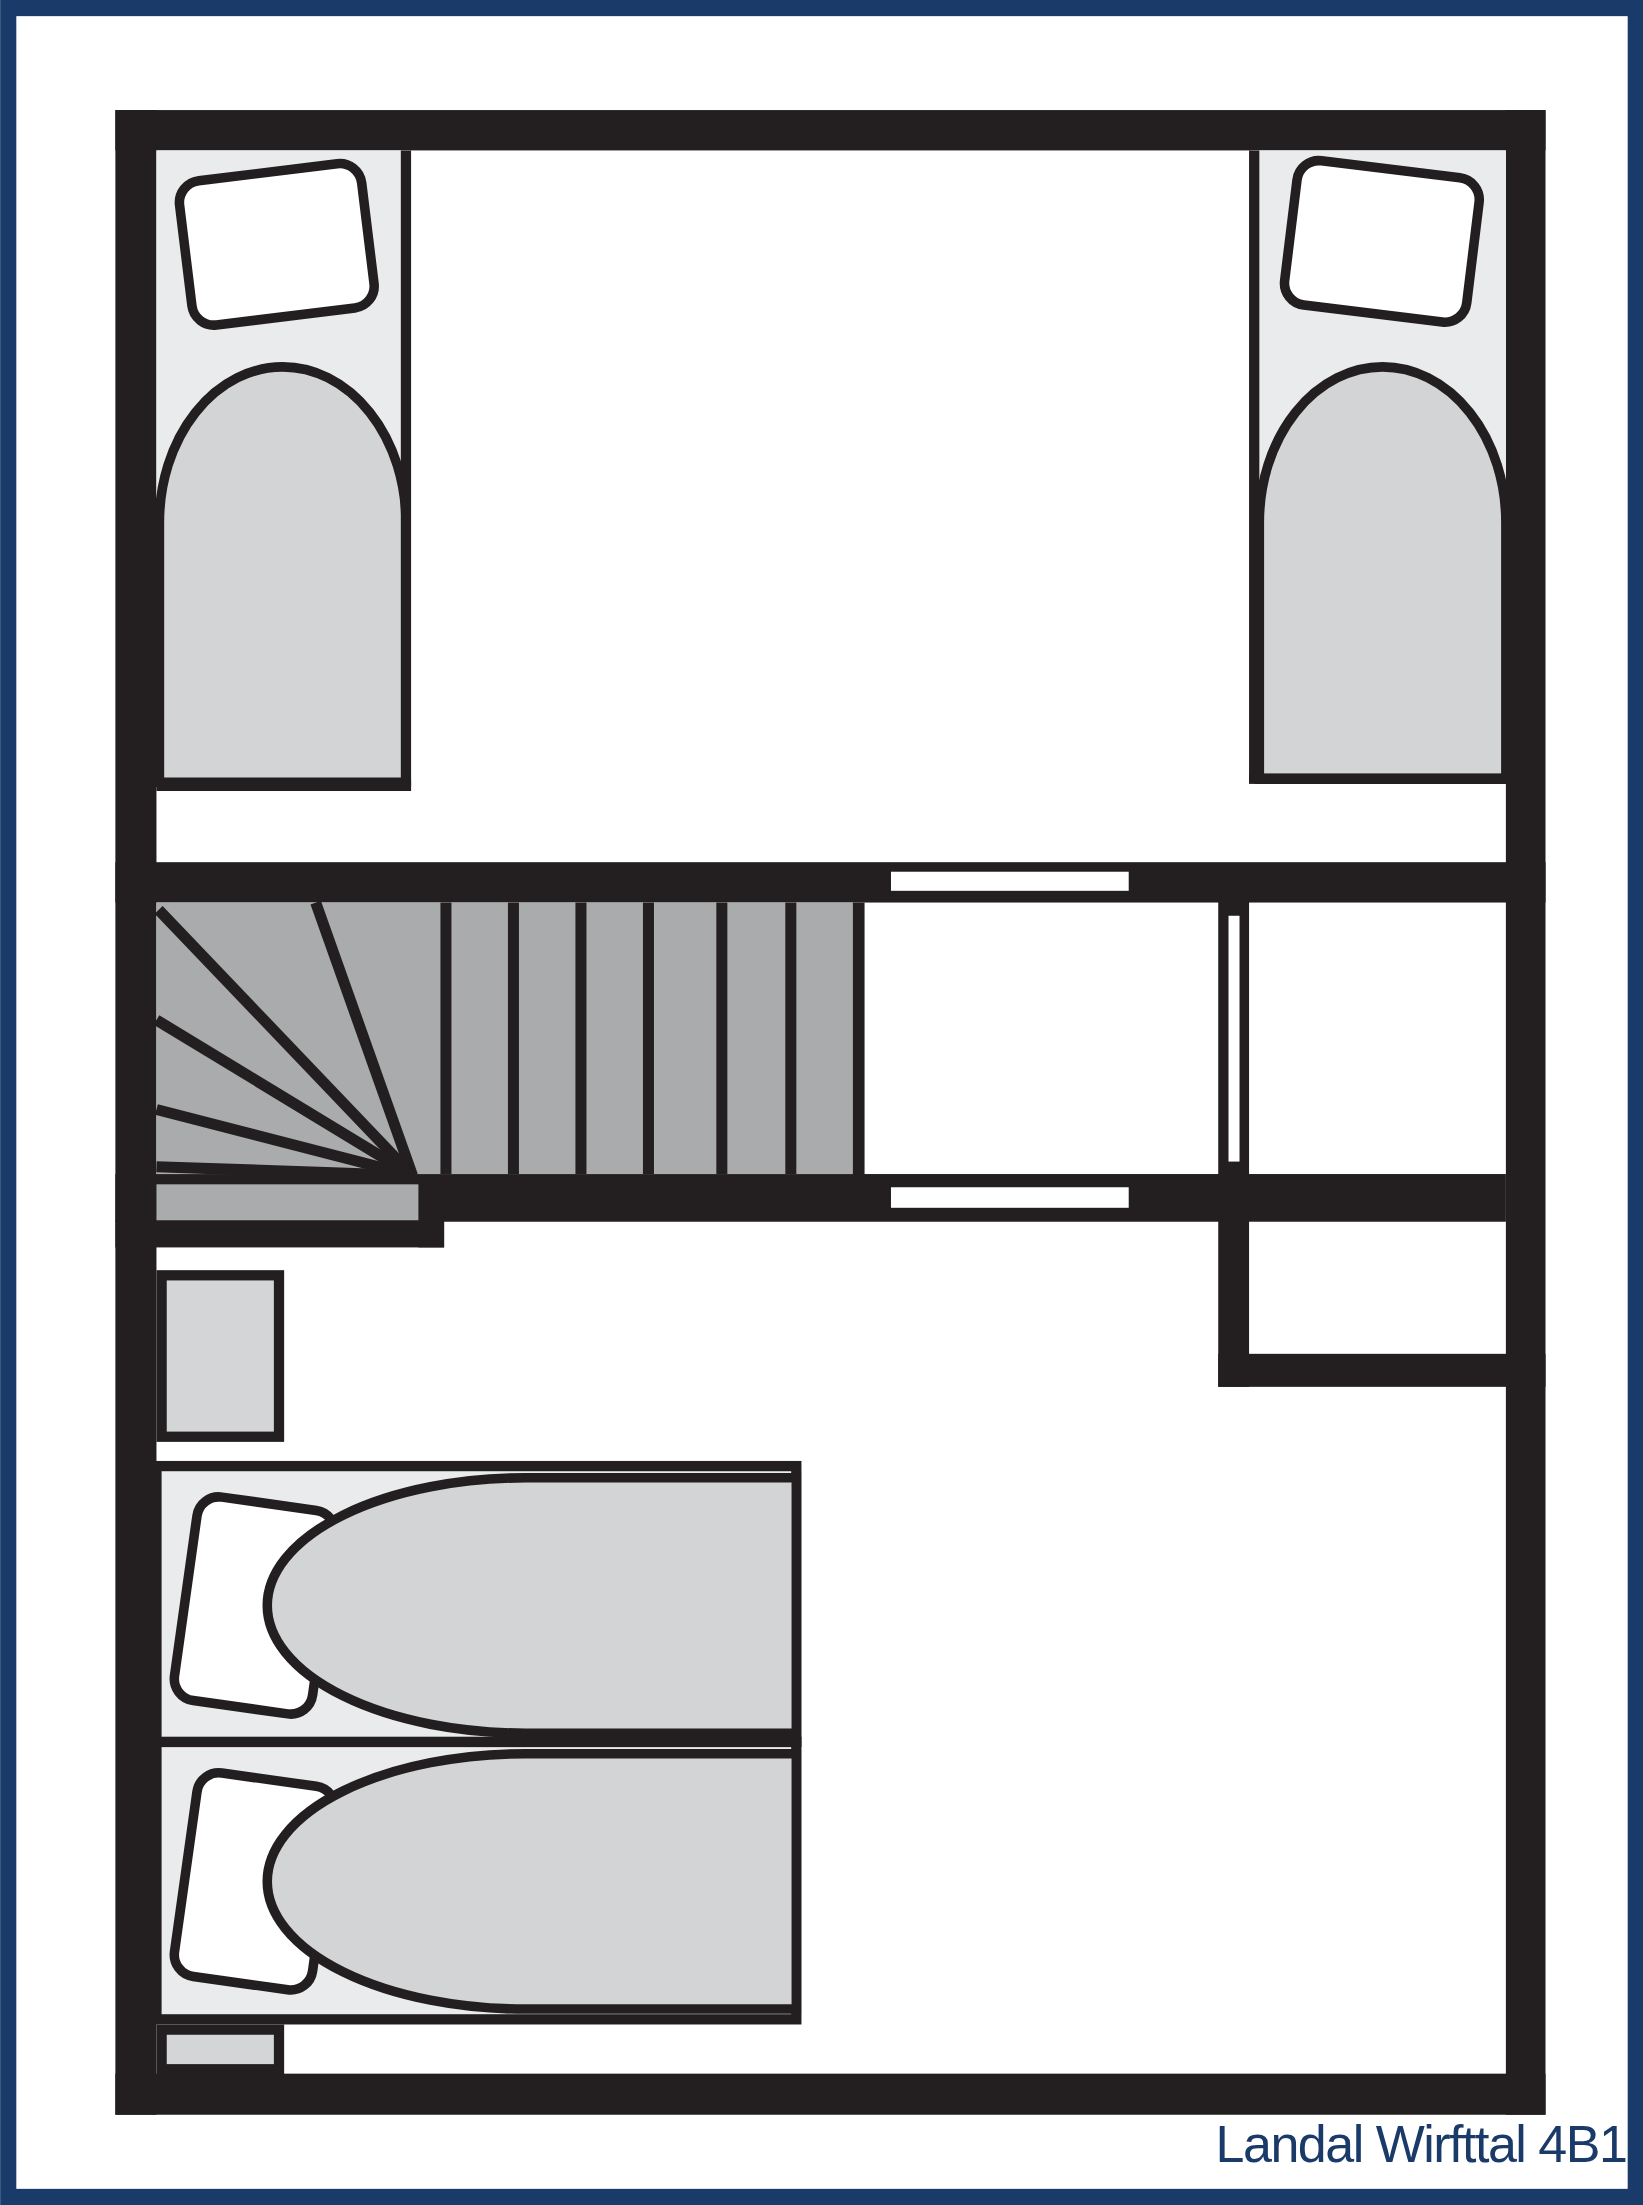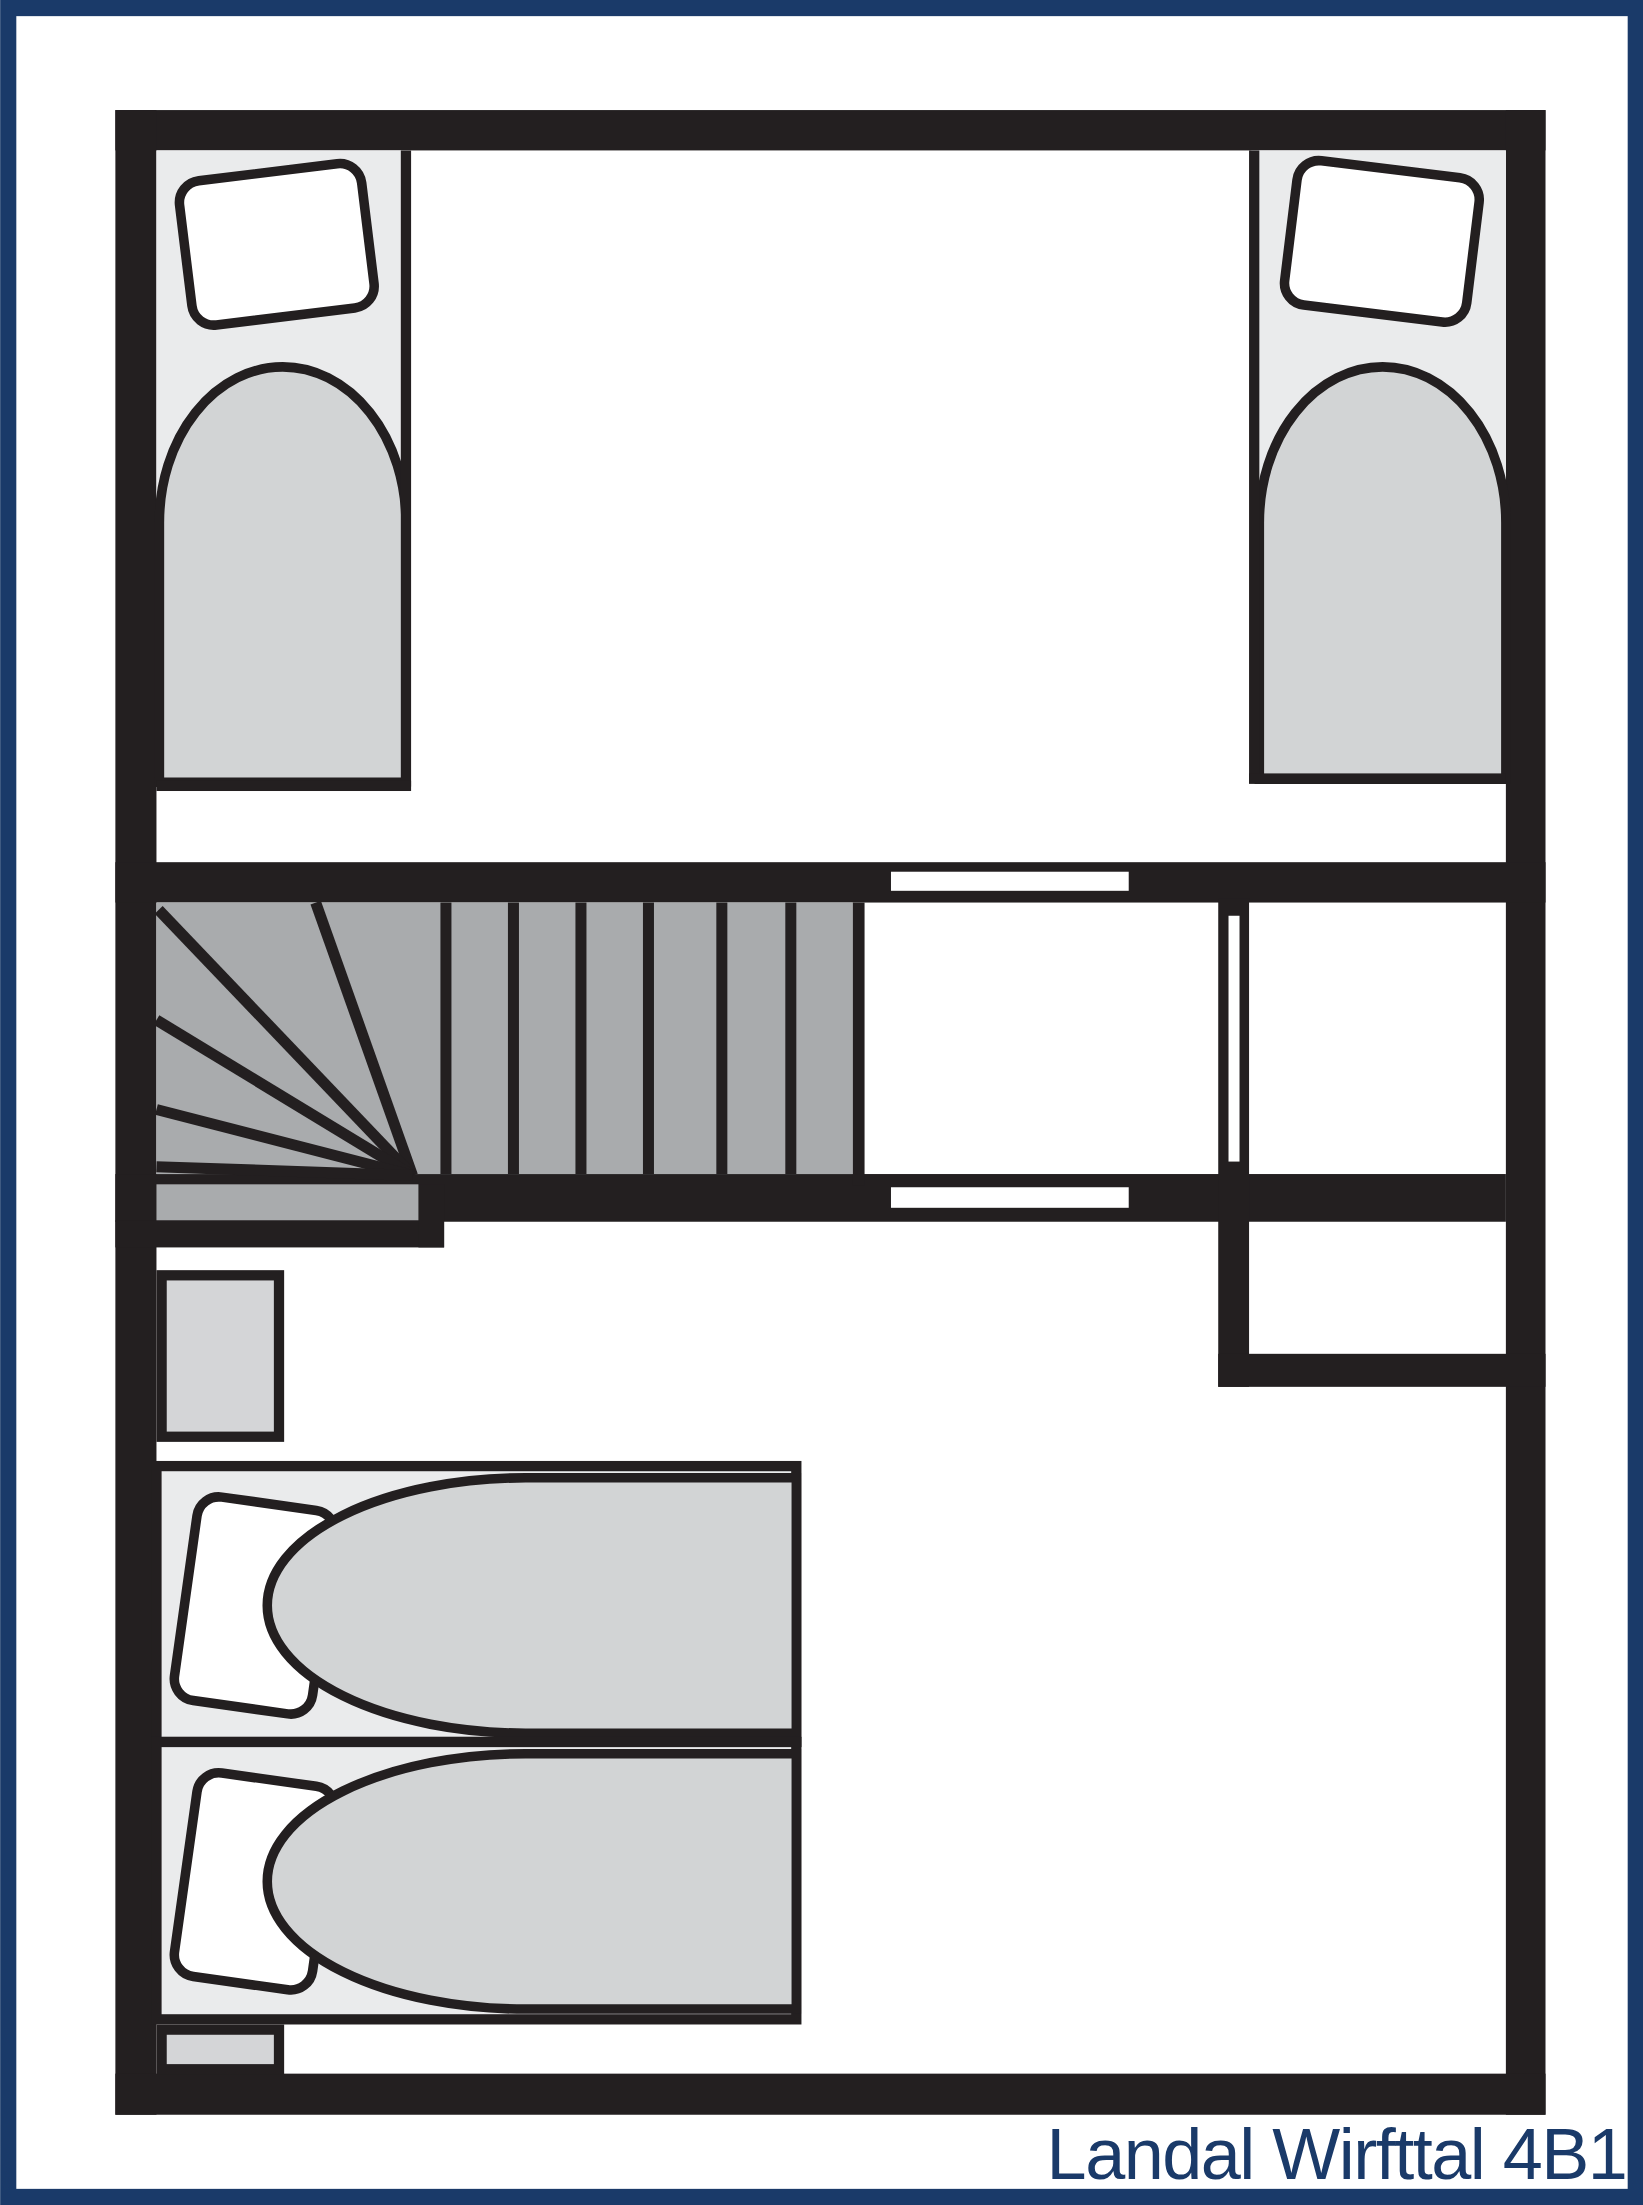--- a/index.html
+++ b/index.html
@@ -26,21 +26,21 @@
   .bedf{fill:var(--bedbg);}
   .matf{fill:var(--mattress);stroke:var(--ink);stroke-width:13;}
   .standf{fill:var(--stand);stroke:var(--ink);stroke-width:14;}
   .pillow{fill:#ffffff;stroke:var(--ink);stroke-width:13;}
   .fan{stroke:var(--ink);stroke-width:15;stroke-linecap:butt;}
   .frame{fill:none;stroke:var(--navy);stroke-width:22;}
   .title{
     position:absolute;
     right:17.6px;
     top:2118px;
-    font-size:72px;
+    font-size:52px;
     letter-spacing:-1.5px;
     line-height:1.0;
     color:var(--navy);
     white-space:nowrap;
   }
 </style>
 </head>
 <body>
 
 <div class="page">

